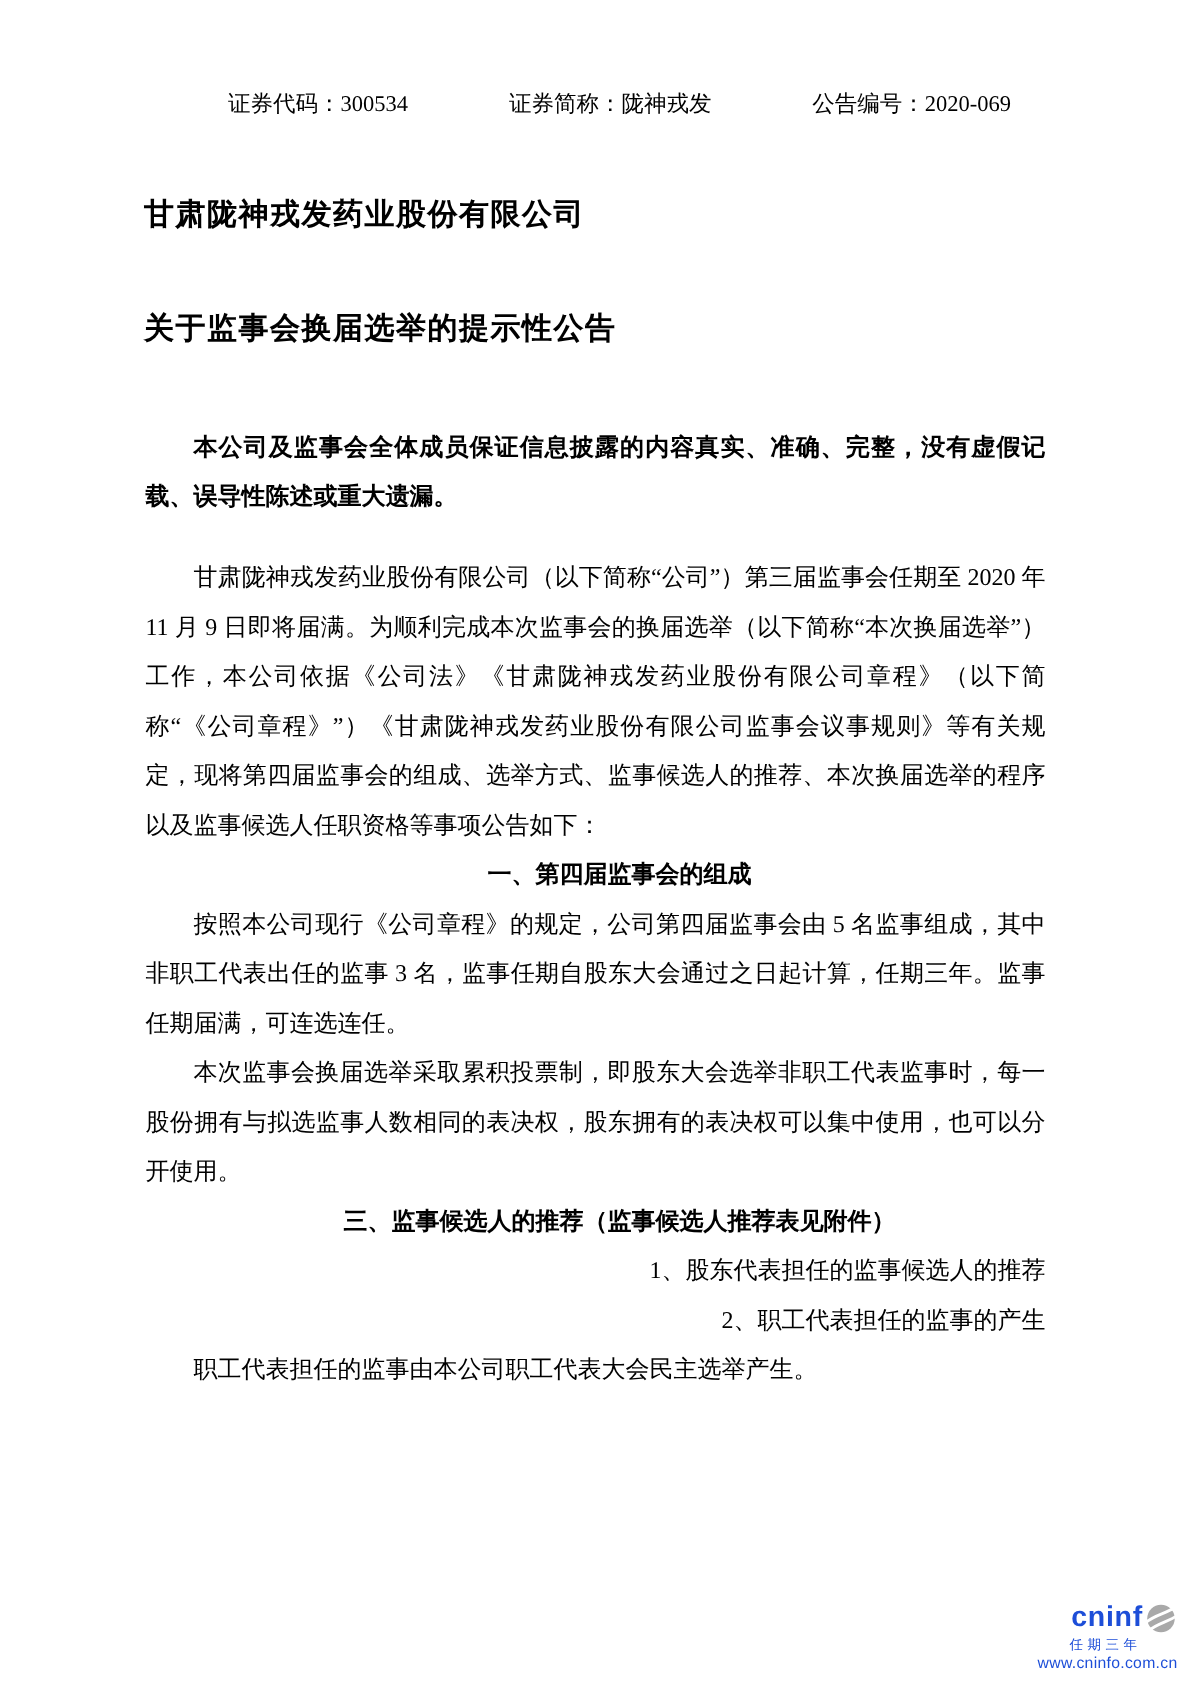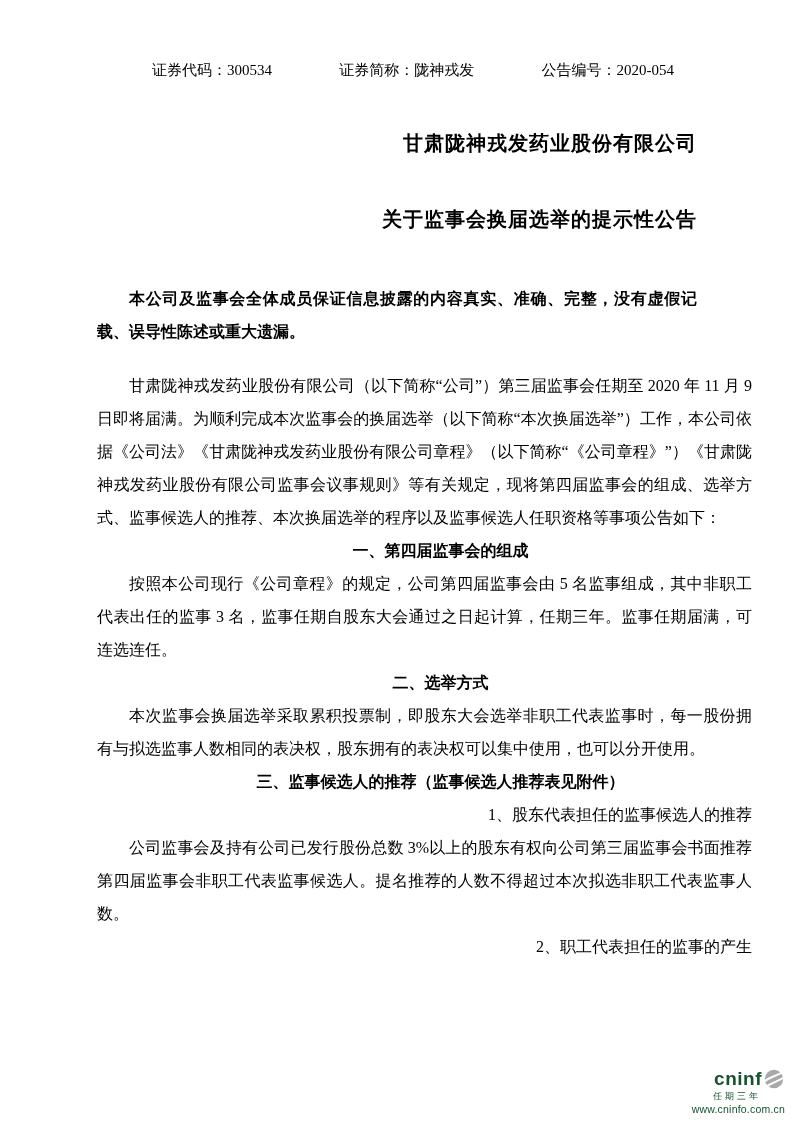--- a/index.html
+++ b/index.html
@@ -20,41 +20,41 @@
   .doc-header {
     display: flex;
     justify-content: space-between;
     margin: 60px 119px 0 152px;
     font-size: 15px;
     line-height: 20px;
     white-space: nowrap;
   }
   
   .doc-title {
-    text-align: right;
+    text-align: left;
     font-weight: bold;
     font-size: 20px;
     line-height: 26px;
     margin: 50px 96px 0 96px;
     letter-spacing: 1px;
   }
   .doc-title.second {
   }
   
   .declaration {
     margin: 50px 96px 0 97px;
     font-weight: bold;
     font-size: 16px;
     line-height: 33px;
     text-indent: 2em;
     text-align: justify;
   }
   
   .doc-body {
-    margin: 21px 41px 0 97px;
+    margin: 21px 96px 0 97px;
   }
   .doc-body p {
     margin: 0;
     font-size: 16px;
     line-height: 33px;
     text-indent: 2em;
     text-align: justify;
   }
   .doc-body p.heading {
     font-weight: bold;
@@ -98,41 +98,40 @@
   }
 </style>
 </head>
 <body>
 
 <div class="page">
 
   <div class="doc-header">
     <span>证券代码：300534</span>
     <span>证券简称：陇神戎发</span>
-    <span>公告编号：2020-054</span>
+    <span>公告编号：2020-069</span>
   </div>
 
   <div class="doc-title">甘肃陇神戎发药业股份有限公司</div>
   <div class="doc-title second">关于监事会换届选举的提示性公告</div>
 
   <p class="declaration">本公司及监事会全体成员保证信息披露的内容真实、准确、完整，没有虚假记载、误导性陈述或重大遗漏。</p>
 
   <div class="doc-body">
     <p class="para">甘肃陇神戎发药业股份有限公司（以下简称“公司”）第三届监事会任期至 2020 年 11 月 9 日即将届满。为顺利完成本次监事会的换届选举（以下简称“本次换届选举”）工作，本公司依据《公司法》《甘肃陇神戎发药业股份有限公司章程》（以下简称“《公司章程》”）《甘肃陇神戎发药业股份有限公司监事会议事规则》等有关规定，现将第四届监事会的组成、选举方式、监事候选人的推荐、本次换届选举的程序以及监事候选人任职资格等事项公告如下：</p>
     <p class="heading">一、第四届监事会的组成</p>
     <p class="para">按照本公司现行《公司章程》的规定，公司第四届监事会由 5 名监事组成，其中非职工代表出任的监事 3 名，监事任期自股东大会通过之日起计算，任期三年。监事任期届满，可连选连任。</p>
-    <p class="heading">二、选举方式</p>
     <p class="para">本次监事会换届选举采取累积投票制，即股东大会选举非职工代表监事时，每一股份拥有与拟选监事人数相同的表决权，股东拥有的表决权可以集中使用，也可以分开使用。</p>
     <p class="heading">三、监事候选人的推荐（监事候选人推荐表见附件）</p>
     <p class="subitem">1、股东代表担任的监事候选人的推荐</p>
-    <p class="para">公司监事会及持有公司已发行股份总数 3%以上的股东有权向公司第三届监事会书面推荐第四届监事会非职工代表监事候选人。提名推荐的人数不得超过本次拟选非职工代表监事人数。</p>
     <p class="subitem">2、职工代表担任的监事的产生</p>
+    <p class="para">职工代表担任的监事由本公司职工代表大会民主选举产生。</p>
   </div>
 
-  <div class="cninfo-logo" style="color:#14532d;margin-top:36px;">
+  <div class="cninfo-logo" style="color:#1d4ed8;margin-top:36px;">
     <div class="cninfo-brand-row">
       <span class="cninfo-brand">cninf</span>
       <svg class="cninfo-swirl" viewBox="0 0 24 24" aria-hidden="true">
         <circle cx="12" cy="12" r="10" fill="#a9a9a9"></circle>
         <path d="M1 15 C 8 9, 15 9, 24 3" stroke="#ffffff" stroke-width="2.2" fill="none"></path>
         <path d="M3 21 C 10 15, 17 15, 25 9" stroke="#ffffff" stroke-width="2.2" fill="none"></path>
       </svg>
     </div>
     <div class="cninfo-cn">任期三年</div>
     <div class="cninfo-url">www.cninfo.com.cn</div>

